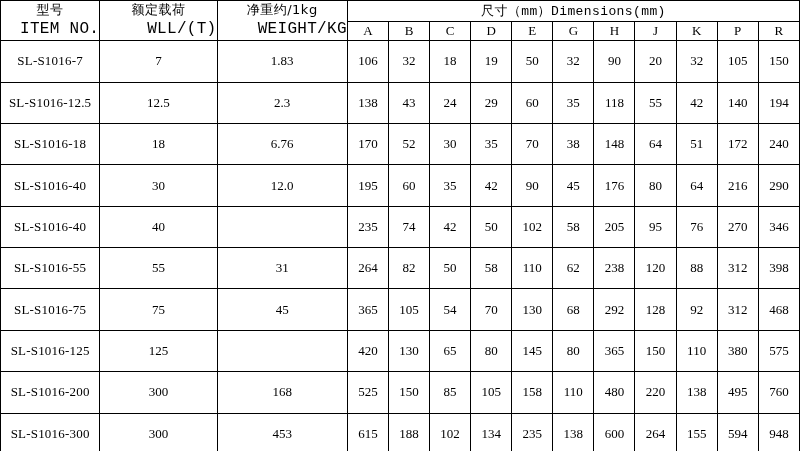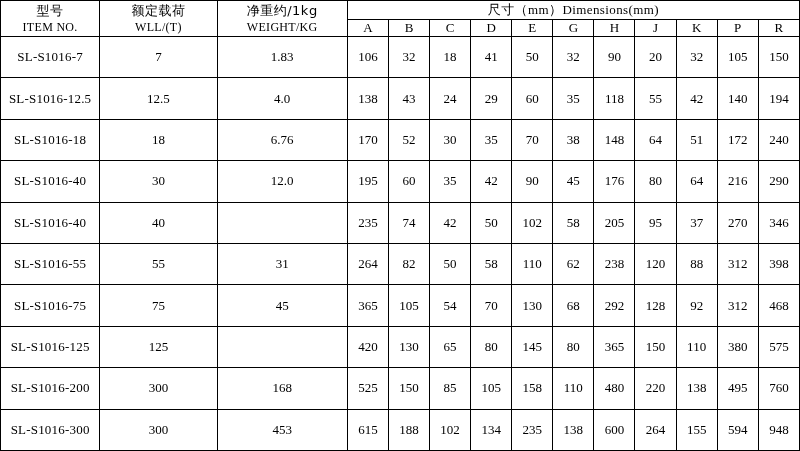--- a/index.html
+++ b/index.html
@@ -39,30 +39,31 @@
     line-height: 1.35;
   }
   .hdr .l1 {
     display: block;
     font-family: "DejaVu Sans", sans-serif;
     font-size: 13px;
     letter-spacing: 0.5px;
   }
   .hdr .l2 {
     display: block;
-    font-family: Liberation Serif, serif;
-    font-size: 12px;
+    font-family: Liberation Mono, monospace;
+    font-size: 16px;
     letter-spacing: 0.3px;
+    text-align: right;
   }
   .dim-head {
     font-size: 13px;
     letter-spacing: 0.4px;
   }
   .dim-head .cjk {
-    font-family: Liberation Serif, serif;
+    font-family: Liberation Mono, monospace;
   }
   .dimcol {
     font-size: 13px;
     font-family: "Liberation Serif", serif;
   }
   .model {
     font-size: 13px;
     letter-spacing: 0.2px;
   }
   .num {
@@ -128,33 +129,33 @@
       </tr>
     </thead>
     <tbody>
       <tr>
         <td class="model">SL-S1016-7</td>
         <td class="num">7</td>
         <td class="num">1.83</td>
         <td class="num">106</td>
         <td class="num">32</td>
         <td class="num">18</td>
-        <td class="num">41</td>
+        <td class="num">19</td>
         <td class="num">50</td>
         <td class="num">32</td>
         <td class="num">90</td>
         <td class="num">20</td>
         <td class="num">32</td>
         <td class="num">105</td>
         <td class="num">150</td>
       </tr>
       <tr>
         <td class="model">SL-S1016-12.5</td>
         <td class="num">12.5</td>
-        <td class="num">4.0</td>
+        <td class="num">2.3</td>
         <td class="num">138</td>
         <td class="num">43</td>
         <td class="num">24</td>
         <td class="num">29</td>
         <td class="num">60</td>
         <td class="num">35</td>
         <td class="num">118</td>
         <td class="num">55</td>
         <td class="num">42</td>
         <td class="num">140</td>
@@ -197,21 +198,21 @@
         <td class="num">40</td>
         <td class="num"></td>
         <td class="num">235</td>
         <td class="num">74</td>
         <td class="num">42</td>
         <td class="num">50</td>
         <td class="num">102</td>
         <td class="num">58</td>
         <td class="num">205</td>
         <td class="num">95</td>
-        <td class="num">37</td>
+        <td class="num">76</td>
         <td class="num">270</td>
         <td class="num">346</td>
       </tr>
       <tr>
         <td class="model">SL-S1016-55</td>
         <td class="num">55</td>
         <td class="num">31</td>
         <td class="num">264</td>
         <td class="num">82</td>
         <td class="num">50</td>

